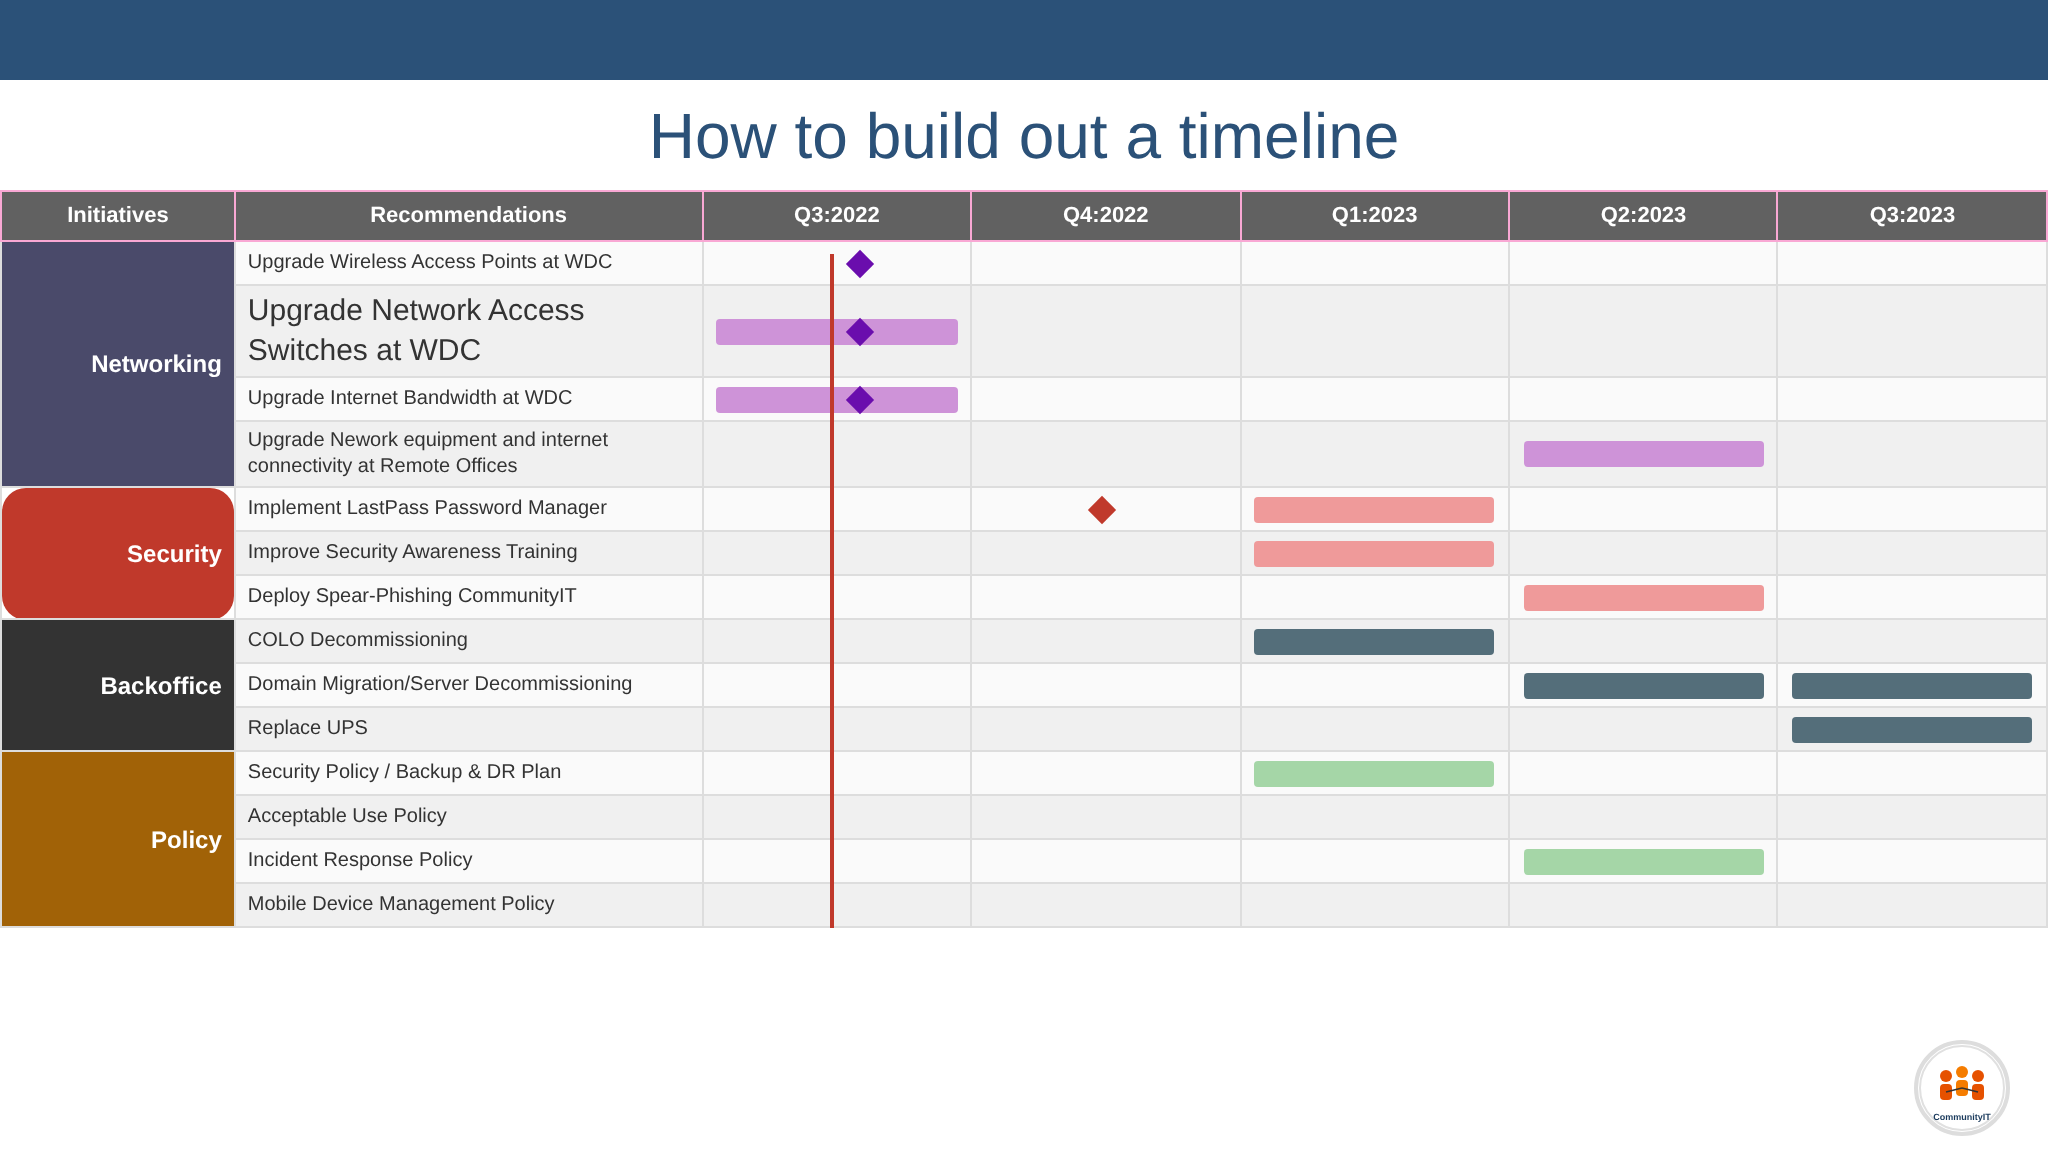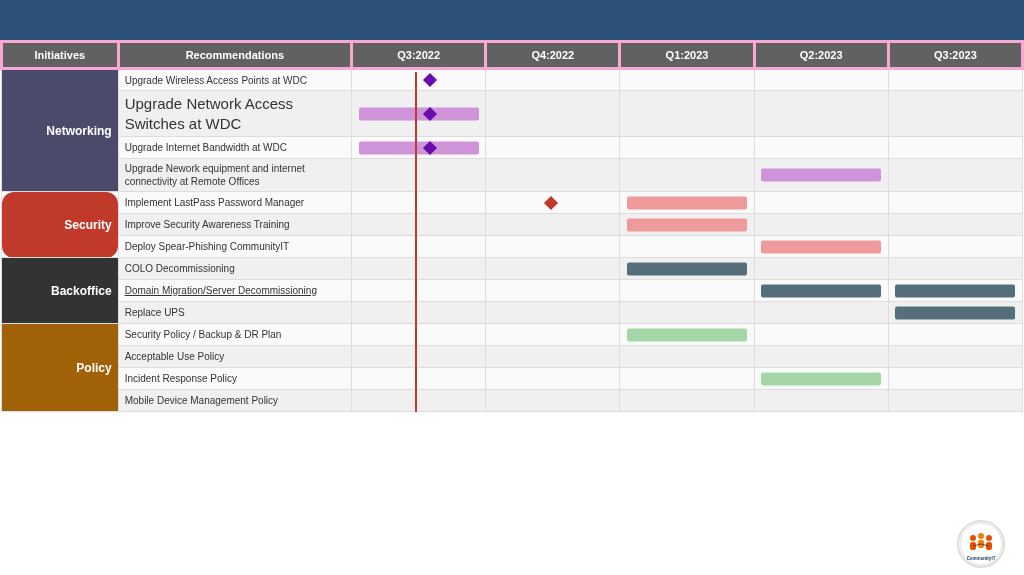--- a/index.html
+++ b/index.html
@@ -30,21 +30,21 @@
       width: 100%;
       border-collapse: collapse;
       font-size: 11px;
     }
     thead tr th {
       background: #616161;
       color: #fff;
       font-weight: bold;
       padding: 6px 4px;
       text-align: center;
-      border: 3px solid #f9a8d4;
+      border: 1px solid #f9a8d4;
       font-size: 11px;
     }
     thead tr th:first-child {
       text-align: center;
       width: 100px;
     }
     thead tr th:nth-child(2) {
       text-align: center;
       width: 200px;
     }
@@ -106,20 +106,23 @@
     .table-container {
       position: relative;
     }
   </style>
 </head>
 <body>
 
 <div class="container" style="width:1024px; height:575px; position:relative; background:#fff;">
   <div class="top-bar"></div>
 
+  <div class="title-section">
+    <h1>How to build out a timeline</h1>
+  </div>
 
   <div class="table-container" style="position:relative;">
     <table>
       <thead>
         <tr>
           <th style="width:100px;">Initiatives</th>
           <th style="width:200px;">Recommendations</th>
           <th style="width:115px;">Q3:2022</th>
           <th style="width:115px;">Q4:2022</th>
           <th style="width:115px;">Q1:2023</th>
@@ -209,21 +212,21 @@
             <td style="font-size: 10px; line-height: 1.3;">COLO Decommissioning</td>
             <td style="position: relative; height: 22px; padding: 2px; width: 115px;"></td>
             <td style="position: relative; height: 22px; padding: 2px; width: 115px;"></td>
             <td style="position: relative; height: 22px; padding: 2px; width: 115px;">
               <div style="position: absolute; left: 5%; right: 5%; height: 13px; top: 50%; transform: translateY(-50%); border-radius: 2px; background: rgb(84, 110, 122);"></div>
             </td>
             <td style="position: relative; height: 22px; padding: 2px; width: 115px;"></td>
             <td style="position: relative; height: 22px; padding: 2px; width: 115px;"></td>
           </tr>
           <tr>
-            <td style="font-size: 10px; line-height: 1.3; text-decoration: underline;">Domain Migration/Server Decommissioning</td>
+            <td style="font-size: 10px; line-height: 1.3;">Domain Migration/Server Decommissioning</td>
             <td style="position: relative; height: 22px; padding: 2px; width: 115px;"></td>
             <td style="position: relative; height: 22px; padding: 2px; width: 115px;"></td>
             <td style="position: relative; height: 22px; padding: 2px; width: 115px;"></td>
             <td style="position: relative; height: 22px; padding: 2px; width: 115px;">
               <div style="position: absolute; left: 5%; right: 5%; height: 13px; top: 50%; transform: translateY(-50%); border-radius: 2px; background: rgb(84, 110, 122);"></div>
             </td>
             <td style="position: relative; height: 22px; padding: 2px; width: 115px;">
               <div style="position: absolute; left: 5%; right: 5%; height: 13px; top: 50%; transform: translateY(-50%); border-radius: 2px; background: rgb(84, 110, 122);"></div>
             </td>
           </tr>

